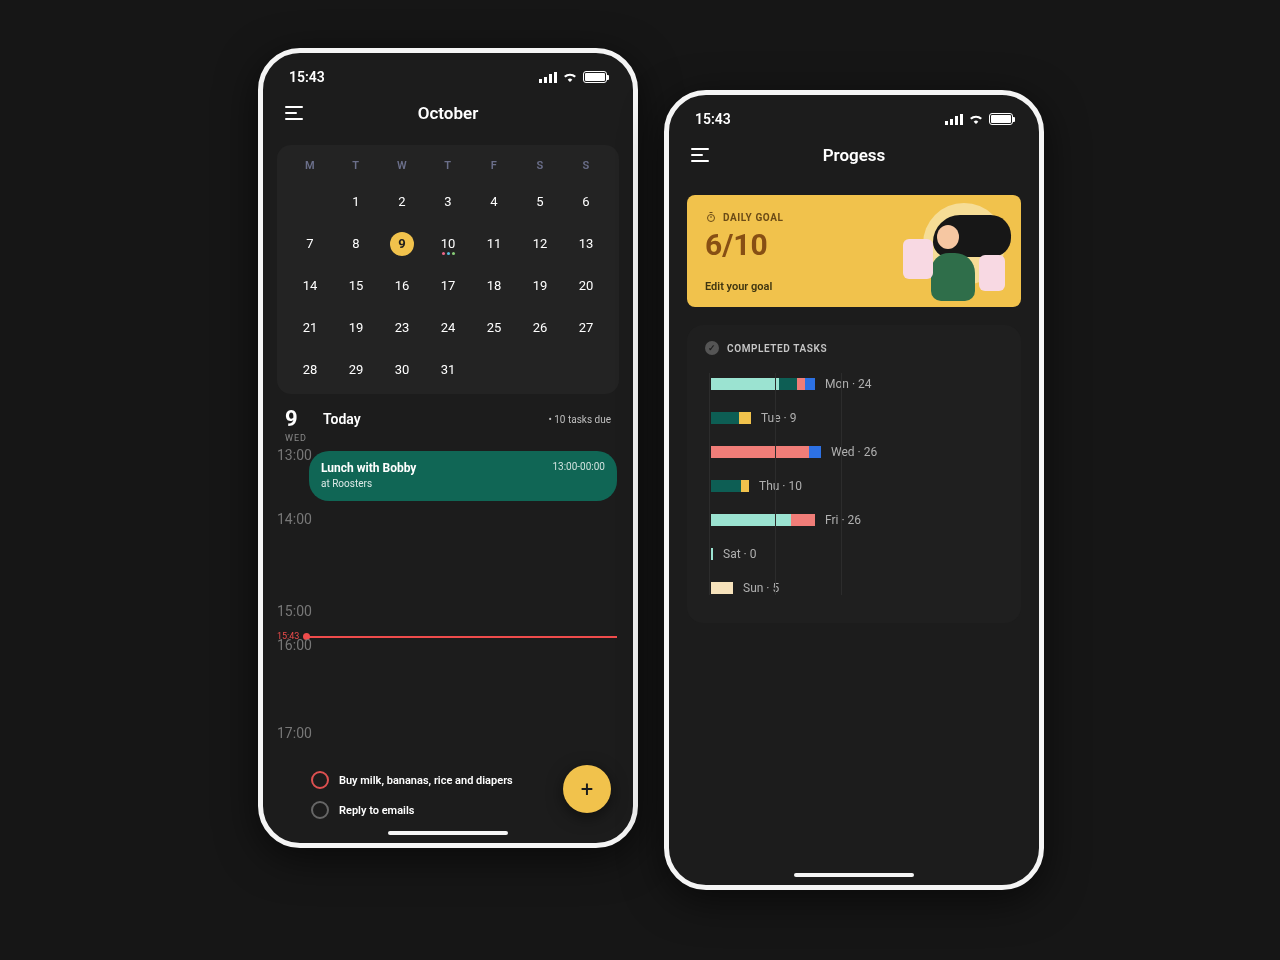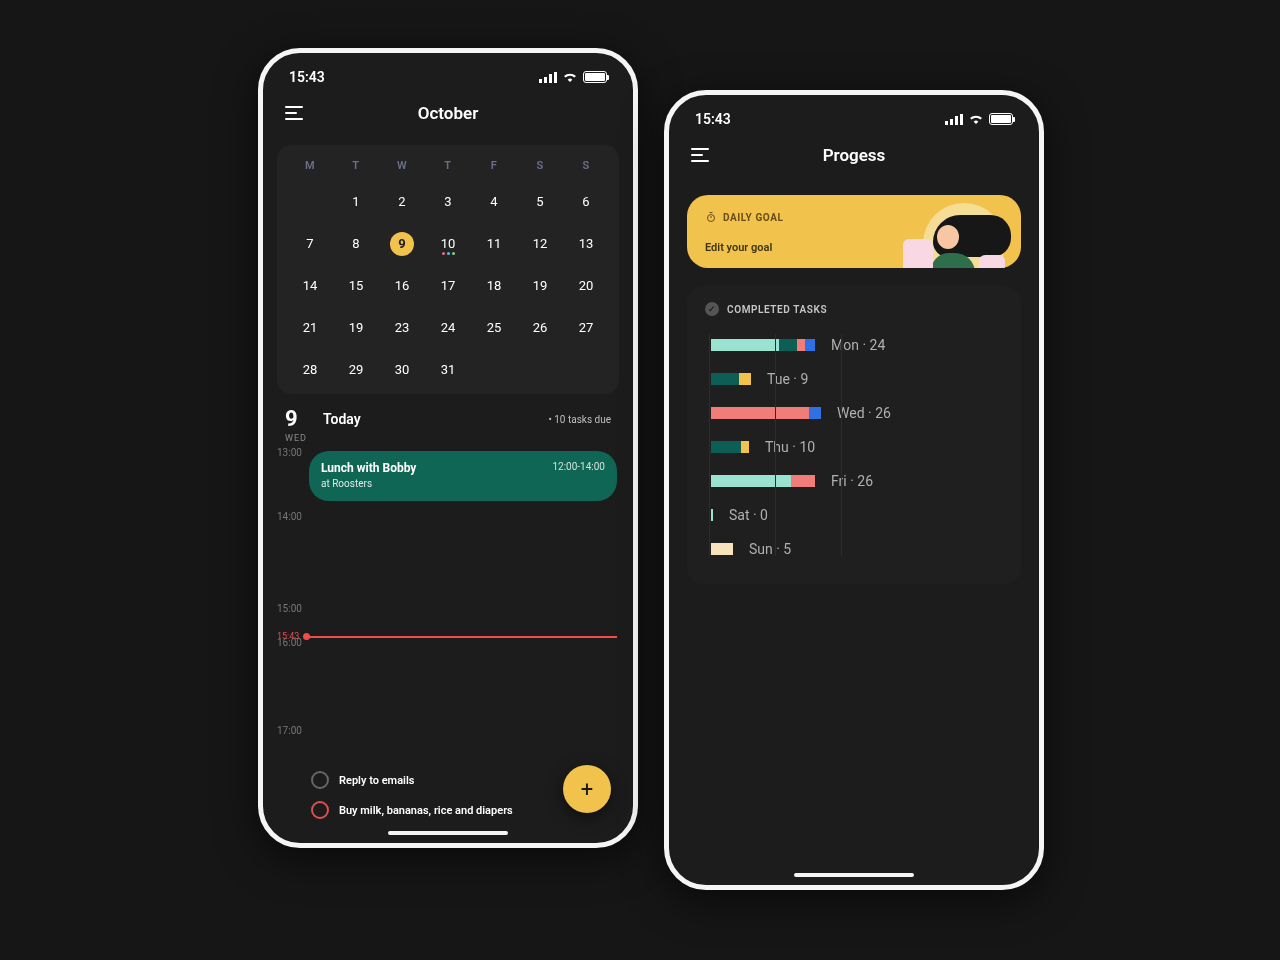--- a/index.html
+++ b/index.html
@@ -69,42 +69,42 @@
 
   
   .today-header { display:flex; align-items:flex-start; padding:14px 22px 2px 22px; gap:10px;}
   .today-daynum { font-size:22px; font-weight:700; line-height:1;}
   .today-daylabel{ font-size:9px; color:#888; margin-top:3px; letter-spacing:1px;}
   .today-title { font-size:14px; font-weight:600; margin-left:6px; margin-top:3px;}
   .today-due { margin-left:auto; font-size:10px; color:#bfbfbf; margin-top:6px;}
 
   
   .timeline { position:relative; padding:10px 16px 0 46px;}
-  .time-label { position:absolute; left:14px; font-size:10px; color:#777;}
+  .time-label { position:absolute; left:14px; font-size:14px; color:#777;}
   .now { position:absolute; left:14px; font-size:9px; color:#ef4c4c;}
   .now-line{ position:absolute; left:44px; right:16px; border-top:2px solid #ef4c4c;}
   .now-dot{ position:absolute; left:40px; width:7px;height:7px;border-radius:50%;background:#ef4c4c;}
   .event { border-radius:20px; padding:10px 12px; margin-bottom:6px; position:relative;}
   .event .title { font-size:12px; font-weight:700;}
   .event .sub { font-size:10px; opacity:.85; margin-top:2px; line-height:1.4;}
   .event .time { position:absolute; right:12px; top:10px; font-size:10px; opacity:.8;}
   .event.green { background:#106655;}
   .event.blue  { background:#1f80ef; padding-bottom:28px;}
   .avatars { position:absolute; right:12px; bottom:8px; display:flex;}
   .avatars i { width:18px;height:18px;border-radius:50%;border:1px solid #1f80ef;margin-left:-6px;background:#d9c593;}
   .avatars i:nth-child(2){background:#e8e8e8;}
   .avatars i:nth-child(3){background:#da8354;}
   .todo-line { display:flex; align-items:center; gap:10px; padding:6px 14px 6px 48px;}
   .todo-line .circ { width:18px;height:18px;border:2px solid #666;border-radius:50%;}
   .todo-line.red .circ{border-color:#dc5050;}
   .todo-line span { font-size:11px; font-weight:600;}
   .fab { position:absolute; right:22px; bottom:30px; width:48px;height:48px;border-radius:50%;background:#f1c24c;display:flex;align-items:center;justify-content:center;color:#1c1c1c;font-size:22px;font-weight:400;box-shadow:0 4px 16px rgba(0,0,0,.5);}
 
   
-  .goal-card { background:#f1c24c; border-radius:21px; margin:18px 18px 0 18px; padding:16px 18px 14px 18px; color:#6b4b17; position:relative; overflow:hidden;}
+  .goal-card { background:#f1c24c; border-radius:8px; margin:18px 18px 0 18px; padding:16px 18px 14px 18px; color:#6b4b17; position:relative; overflow:hidden;}
   .goal-card .label{ font-size:10px; letter-spacing:.6px; font-weight:700; display:flex; align-items:center; gap:6px;}
   .goal-card .value { font-size:30px; font-weight:700; color:#874f14; margin-top:4px;}
   .goal-card .edit { font-size:11px; color:#3f3510; margin-top:18px; font-weight:600;}
   .illus { position:absolute; right:10px; top:6px; width:120px; height:112px;}
   .illus .circle{position:absolute;right:6px;top:2px;width:82px;height:82px;border-radius:50%;background:#f6dd96;}
   .illus .hair{position:absolute;right:0px;top:14px;width:78px;height:42px;border-radius:40px 30px 28px 22px;background:#171717;}
   .illus .face{position:absolute;right:52px;top:24px;width:22px;height:24px;border-radius:50%;background:#f6c7a2;}
   .illus .body{position:absolute;right:36px;top:52px;width:44px;height:48px;border-radius:18px 20px 10px 10px;background:#2f6e4a;}
   .illus .card1{position:absolute;right:78px;top:38px;width:30px;height:40px;border-radius:6px;background:#f8d9e3;}
   .illus .card2{position:absolute;right:6px;top:54px;width:26px;height:36px;border-radius:6px;background:#f8d9e3;}
@@ -118,21 +118,21 @@
   .chart { margin-top:22px; position:relative; padding-left:6px;}
   .chart-row { display:flex; align-items:center; height:14px; margin-bottom:20px;}
   .bar { display:flex; height:12px;}
   .bar i { height:100%;}
   .bar i.teal { background:#9be3d1;}
   .bar i.dkteal{background:#0d5e54;}
   .bar i.coral { background:#f07d78;}
   .bar i.blue { background:#2d71e4;}
   .bar i.yellow{background:#f1c24c;}
   .bar i.cream {background:#f6e2bb;}
-  .chart-row label{ font-size:14px; color:#b0b0b0; margin-left:16px;}
+  .chart-row label{ font-size:12px; color:#b0b0b0; margin-left:10px;}
   .grid-line{position:absolute;top:-4px;bottom:0;width:1px;background:#2c2c2c;}
 </style>
 </head>
 <body>
 
 <div class="noise"></div>
 
 <div class="phone phone-left">
   <div class="status-bar">
     <span>15:43</span>
@@ -232,32 +232,32 @@
     <span class="time-label" style="top:158px">15:00</span>
     <span class="now" style="top:186px">15:43</span>
     <div class="now-dot" style="top:188px"></div>
     <div class="now-line" style="top:191px"></div>
     <span class="time-label" style="top:192px">16:00</span>
     <span class="time-label" style="top:280px">17:00</span>
 
     <div class="event green" style="margin-top:-4px;">
       <div class="title">Lunch with Bobby</div>
       <div class="sub">at Roosters</div>
-      <div class="time">12:00-14:00</div>
-    </div>
-
-  </div>
-
+      <div class="time">13:00-00:00</div>
+    </div>
+
+  </div>
+
+  <div class="todo-line red">
+    <span class="circ"></span>
+    <span>Buy milk, bananas, rice and diapers</span>
+  </div>
   <div class="todo-line">
     <span class="circ"></span>
     <span>Reply to emails</span>
-  </div>
-  <div class="todo-line red">
-    <span class="circ"></span>
-    <span>Buy milk, bananas, rice and diapers</span>
   </div>
 
   <div class="fab">+</div>
   <div class="home-indicator"></div>
 </div>
 
 <div class="phone phone-right">
   <div class="status-bar">
     <span>15:43</span>
     <span class="status-icons">
@@ -279,20 +279,21 @@
   </div>
 
   <div class="goal-card">
     <div class="label">
       <svg width="12" height="12" viewBox="0 0 24 24">
           <circle cx="12" cy="14" r="7" fill="none" stroke="#6b4b17" stroke-width="2"></circle>
           <path d="M12 10v4M9 3h6" stroke="#6b4b17" stroke-width="2"></path>
         </svg>
       <span>DAILY GOAL</span>
     </div>
+    <div class="value">6/10</div>
     <div class="edit">Edit your goal</div>
     <div class="illus">
       <div class="circle"></div>
         <div class="hair"></div>
         <div class="face"></div>
         <div class="body"></div>
         <div class="card1"></div>
         <div class="card2"></div>
     </div>
   </div>

